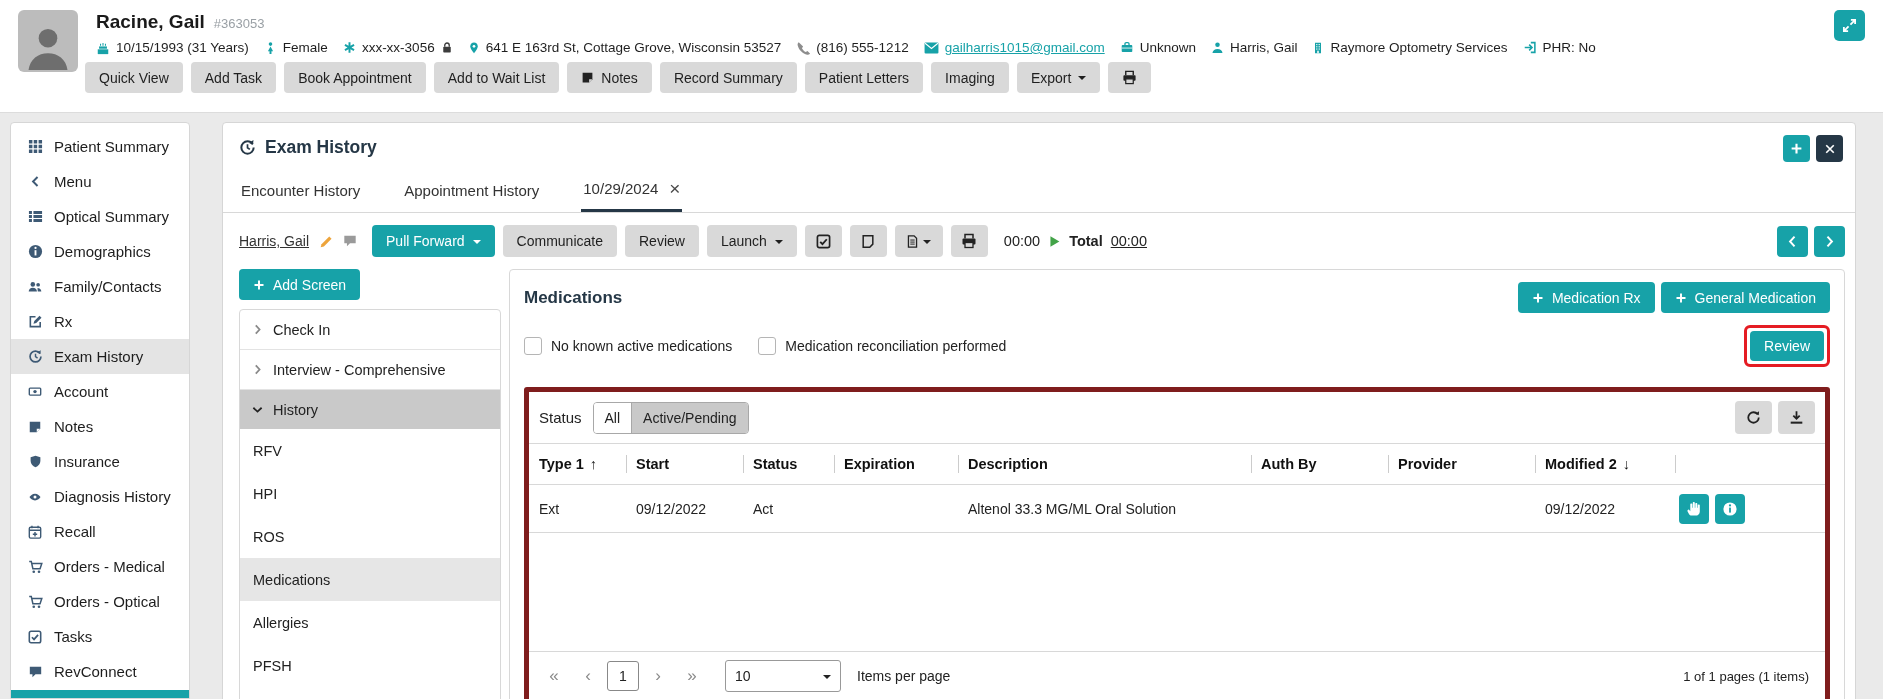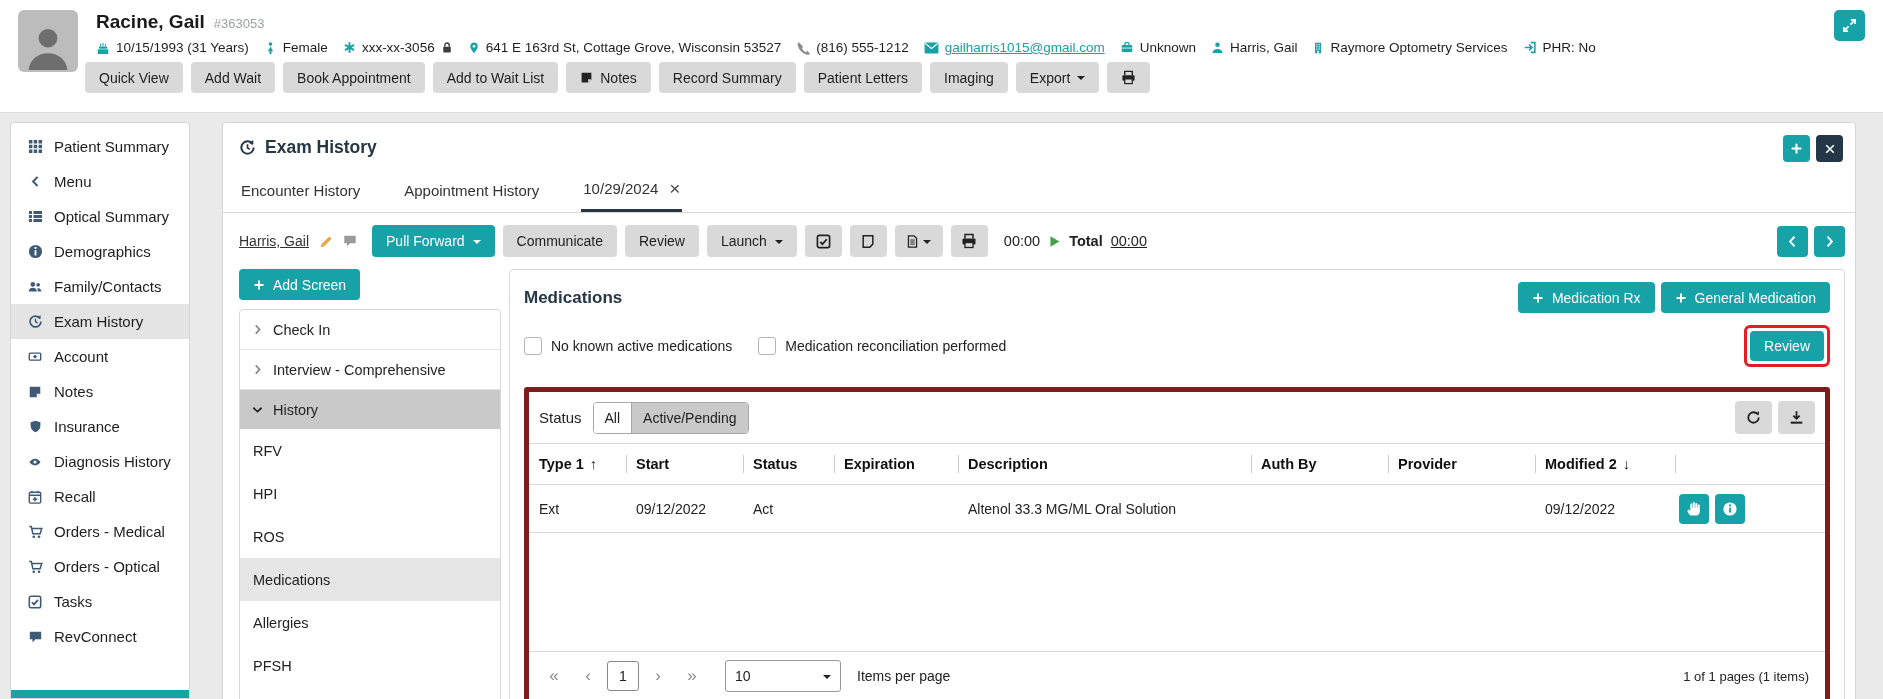--- a/index.html
+++ b/index.html
@@ -245,21 +245,21 @@
             <path d="M9.5 2H14v4.5M14 2L9 7M6.5 14H2V9.5M2 14l5-5" fill="none" stroke="#fff" stroke-width="1.9"></path>
           </svg>
         </span>
     </div>
 
     <div class="toolbar">
       <div class="tb-btn">
           <span>Quick View</span>
         </div>
       <div class="tb-btn">
-          <span>Add Wait</span>
+          <span>Add Task</span>
         </div>
       <div class="tb-btn">
           <span>Book Appointment</span>
         </div>
       <div class="tb-btn">
           <span>Add to Wait List</span>
         </div>
       <div class="tb-btn">
           <span class="ic">
             <svg width="13" height="13" viewBox="0 0 16 16">
@@ -332,20 +332,29 @@
     <div class="sb-item">
         <span class="ic">
           <svg width="16" height="14" viewBox="0 0 16 16" fill="currentColor">
             <circle cx="5.5" cy="5" r="2.6"></circle>
             <path d="M.8 13c0-2.6 2.1-4.2 4.7-4.2S10.2 10.4 10.2 13z"></path>
             <circle cx="11.6" cy="5.4" r="2.1"></circle>
             <path d="M10.8 9.2c2.5.2 4.4 1.6 4.4 3.8h-4z"></path>
           </svg>
         </span>
         <span>Family/Contacts</span>
+      </div>
+    <div class="sb-item">
+        <span class="ic">
+          <svg width="15" height="15" viewBox="0 0 16 16">
+            <path d="M13 8.5v5H2.5V3H8" fill="none" stroke="currentColor" stroke-width="1.7"></path>
+            <path d="M5.8 10.4l.9-3 5.6-5.6 2.1 2.1-5.6 5.6z" fill="currentColor"></path>
+          </svg>
+        </span>
+        <span>Rx</span>
       </div>
     <div class="sb-item active">
         <span class="ic">
           <svg width="15" height="15" viewBox="0 0 16 16">
             <path d="M13.8 8A5.8 5.8 0 1 1 8 2.2c2 0 3.8 1 4.9 2.6" fill="none" stroke="currentColor" stroke-width="1.8"></path>
             <path d="M13.6 1.2l-.4 4.2-3.7-1.6z" fill="currentColor"></path>
             <path d="M8 5v3.2l2.2 1.6" fill="none" stroke="currentColor" stroke-width="1.5"></path>
           </svg>
         </span>
         <span>Exam History</span>

